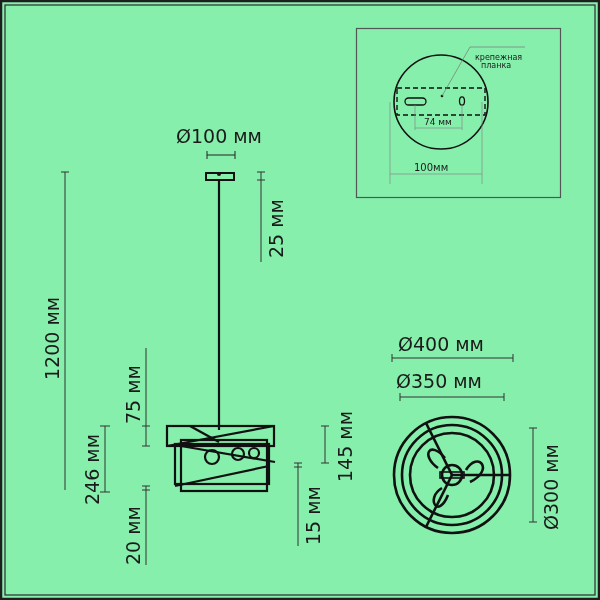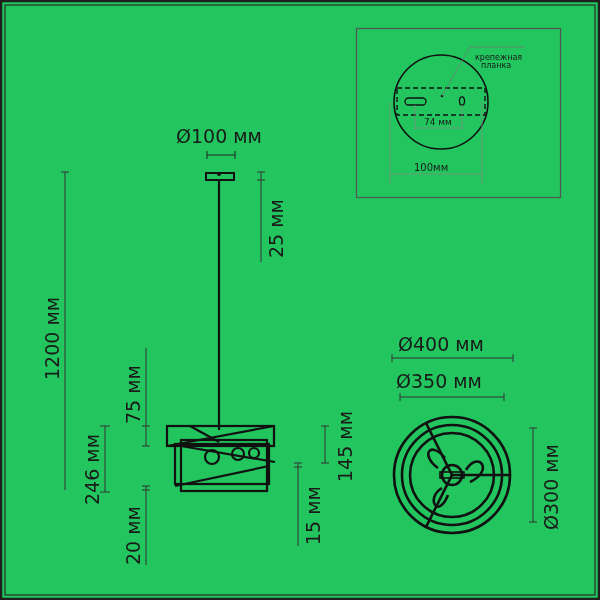--- a/index.html
+++ b/index.html
@@ -1,17 +1,17 @@
 <!DOCTYPE html>
 <html><head>
   <meta charset="utf-8">
   <style>
     html, body { margin: 0; padding: 0; background: #ffffff; }
     body { width: 600px; height: 600px; overflow: hidden; }
-    .page { position: relative; width: 600px; height: 600px; background: #22c55e; }
+    .page { position: relative; width: 600px; height: 600px; background: #86efac; }
     svg { position: absolute; left: 0; top: 0; }
     .lbl { font-family: "DejaVu Sans", sans-serif; fill: #1a1a1a; }
     .lbl-sm { font-family: "DejaVu Sans", sans-serif; fill: #1a1a1a; font-size: 8px; }
   </style>
 </head>
 <body>
 
 <div class="page">
 <svg width="600" height="600" viewBox="0 0 600 600">
 

